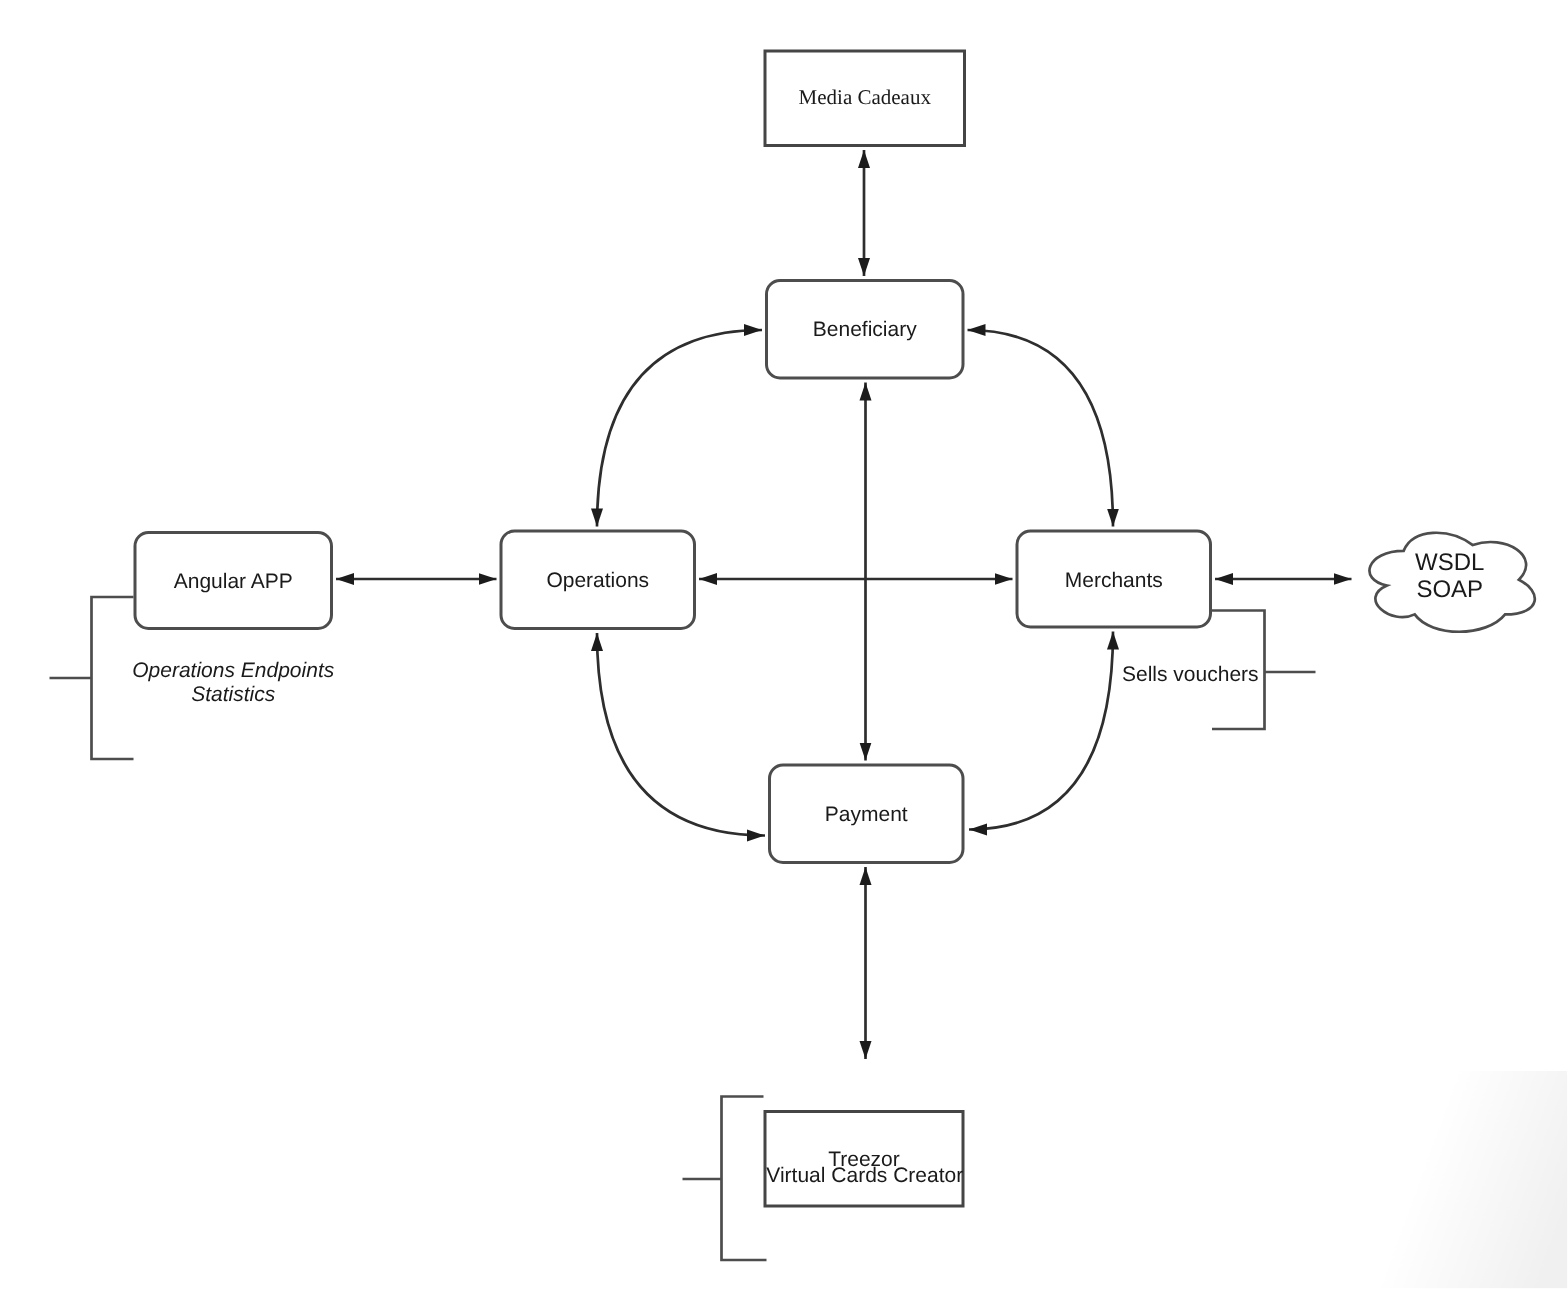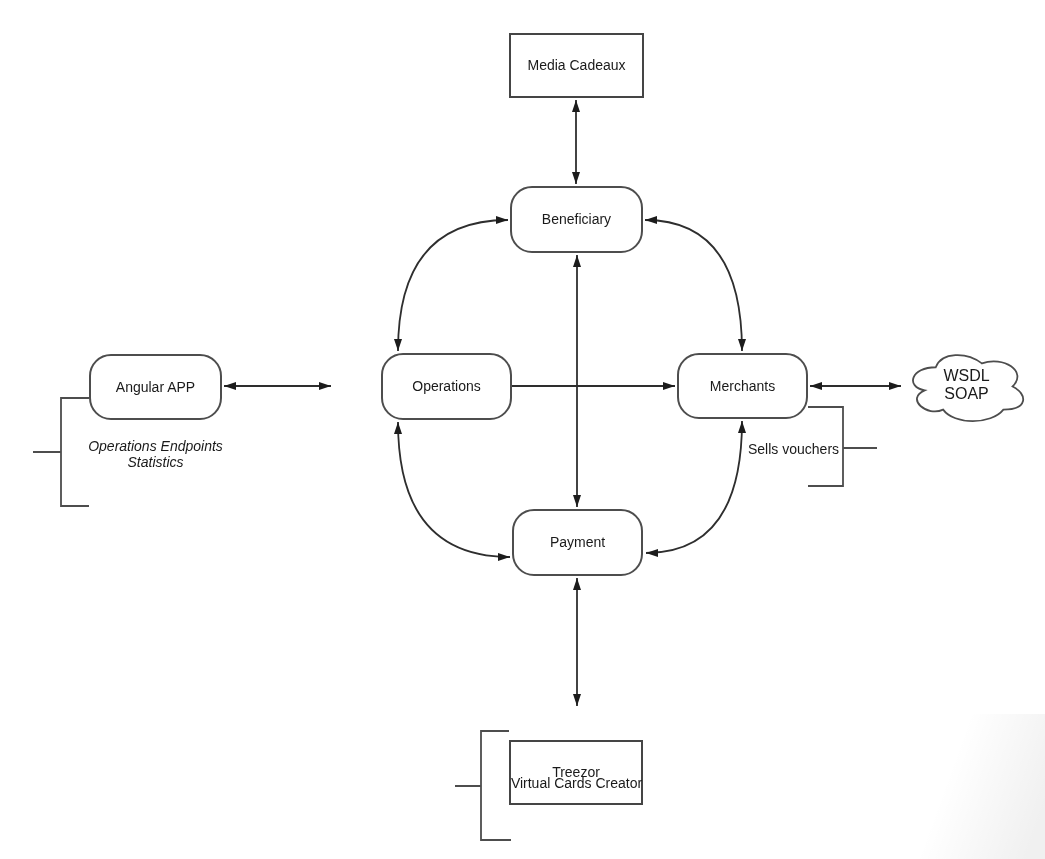--- a/index.html
+++ b/index.html
@@ -26,26 +26,26 @@
     background: #ffffff;
     border: 2px solid #4d4d4d;
     display: flex;
     align-items: center;
     justify-content: center;
     font-size: 14px;
     color: #1a1a1a;
     text-align: center;
     line-height: 17px;
   }
-  .node.rounded { border-radius: 22px; }
+  .node.rounded { border-radius: 10px; }
   .node.rect { border-radius: 0; border-color: #454545; }
 
-  #node-media-cadeaux { left: 509px; top: 33px;  width: 135px; height: 65px; }
+  #node-media-cadeaux { left: 509px; top: 33px;  width: 135px; height: 65px; font-family: Liberation Serif, serif; }
   #node-beneficiary   { left: 510px; top: 186px; width: 133px; height: 67px; }
-  #node-operations    { left: 333px; top: 353px; width: 131px; height: 67px; margin-left: 48px; }
+  #node-operations    { left: 333px; top: 353px; width: 131px; height: 67px; }
   #node-merchants     { left: 677px; top: 353px; width: 131px; height: 66px; }
   #node-angular-app   { left: 89px;  top: 354px; width: 133px; height: 66px; }
   #node-payment       { left: 512px; top: 509px; width: 131px; height: 67px; }
   #node-treezor       { left: 509px; top: 708px; width: 134px; height: 65px; margin-top: 32px; }
 
   .note {
     position: absolute;
     font-size: 14px;
     color: #1a1a1a;
     line-height: 16px;

